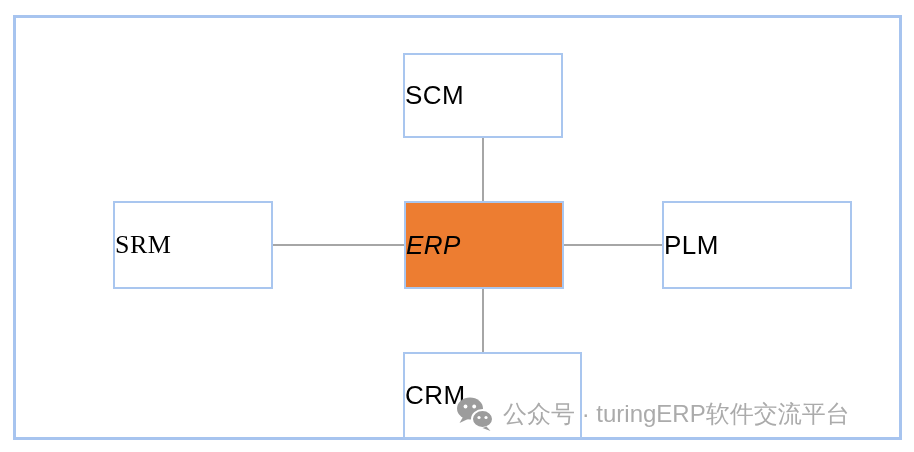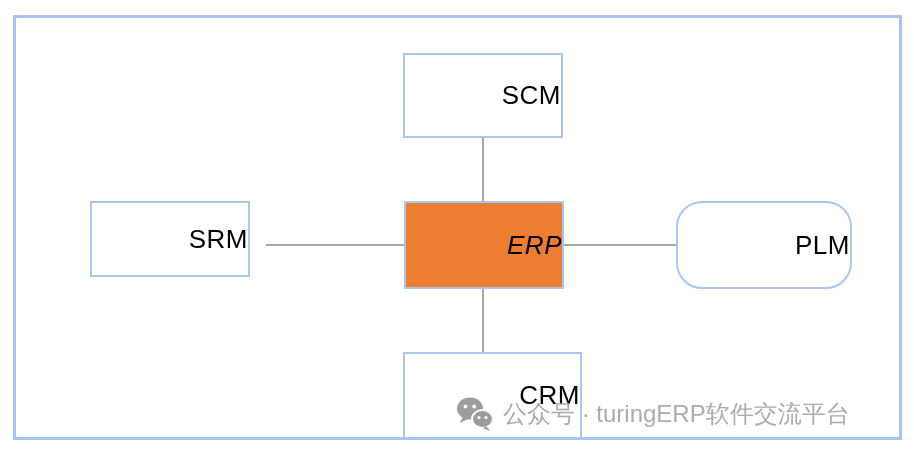--- a/index.html
+++ b/index.html
@@ -18,30 +18,29 @@
   }
   .frame{
     position:absolute;left:13px;top:15px;width:889px;height:425px;
     border:3px solid var(--frame-border);
     box-sizing:border-box;background:#ffffff;
   }
   .node{
     position:absolute;box-sizing:border-box;
     border:2px solid var(--node-border);
     background:#ffffff;
-    display:flex;align-items:center;justify-content:flex-end;
+    display:flex;align-items:center;justify-content:flex-start;
     font-size:26px;color:var(--text-color);
     letter-spacing:0.5px;
-    padding-left:40px;
   }
   .node.center{background:var(--center-fill);font-style:italic;}
   .node-scm{left:387px;top:35px;width:160px;height:85px;}
   .node-erp{left:388px;top:183px;width:160px;height:88px;}
-  .node-srm{left:74px;top:183px;width:160px;height:76px;}
-  .node-plm{left:660px;top:183px;width:176px;height:88px;border-radius:26px;}
+  .node-srm{left:97px;top:183px;width:160px;height:88px;font-family:Liberation Serif, serif;}
+  .node-plm{left:646px;top:183px;width:190px;height:88px;}
   .node-crm{left:387px;top:334px;width:179px;height:87px;}
   .edge{position:absolute;background:var(--edge-color);}
   .edge-top{left:466px;top:120px;width:2px;height:63px;}
   .edge-bottom{left:466px;top:271px;width:2px;height:63px;}
   .edge-left{left:250px;top:226px;width:138px;height:2px;}
   .edge-right{left:548px;top:226px;width:137px;height:2px;}
   .watermark{
     position:absolute;left:456px;top:394px;height:40px;
     display:flex;align-items:center;gap:9px;
     color:var(--wm-color);font-size:24px;white-space:nowrap;

